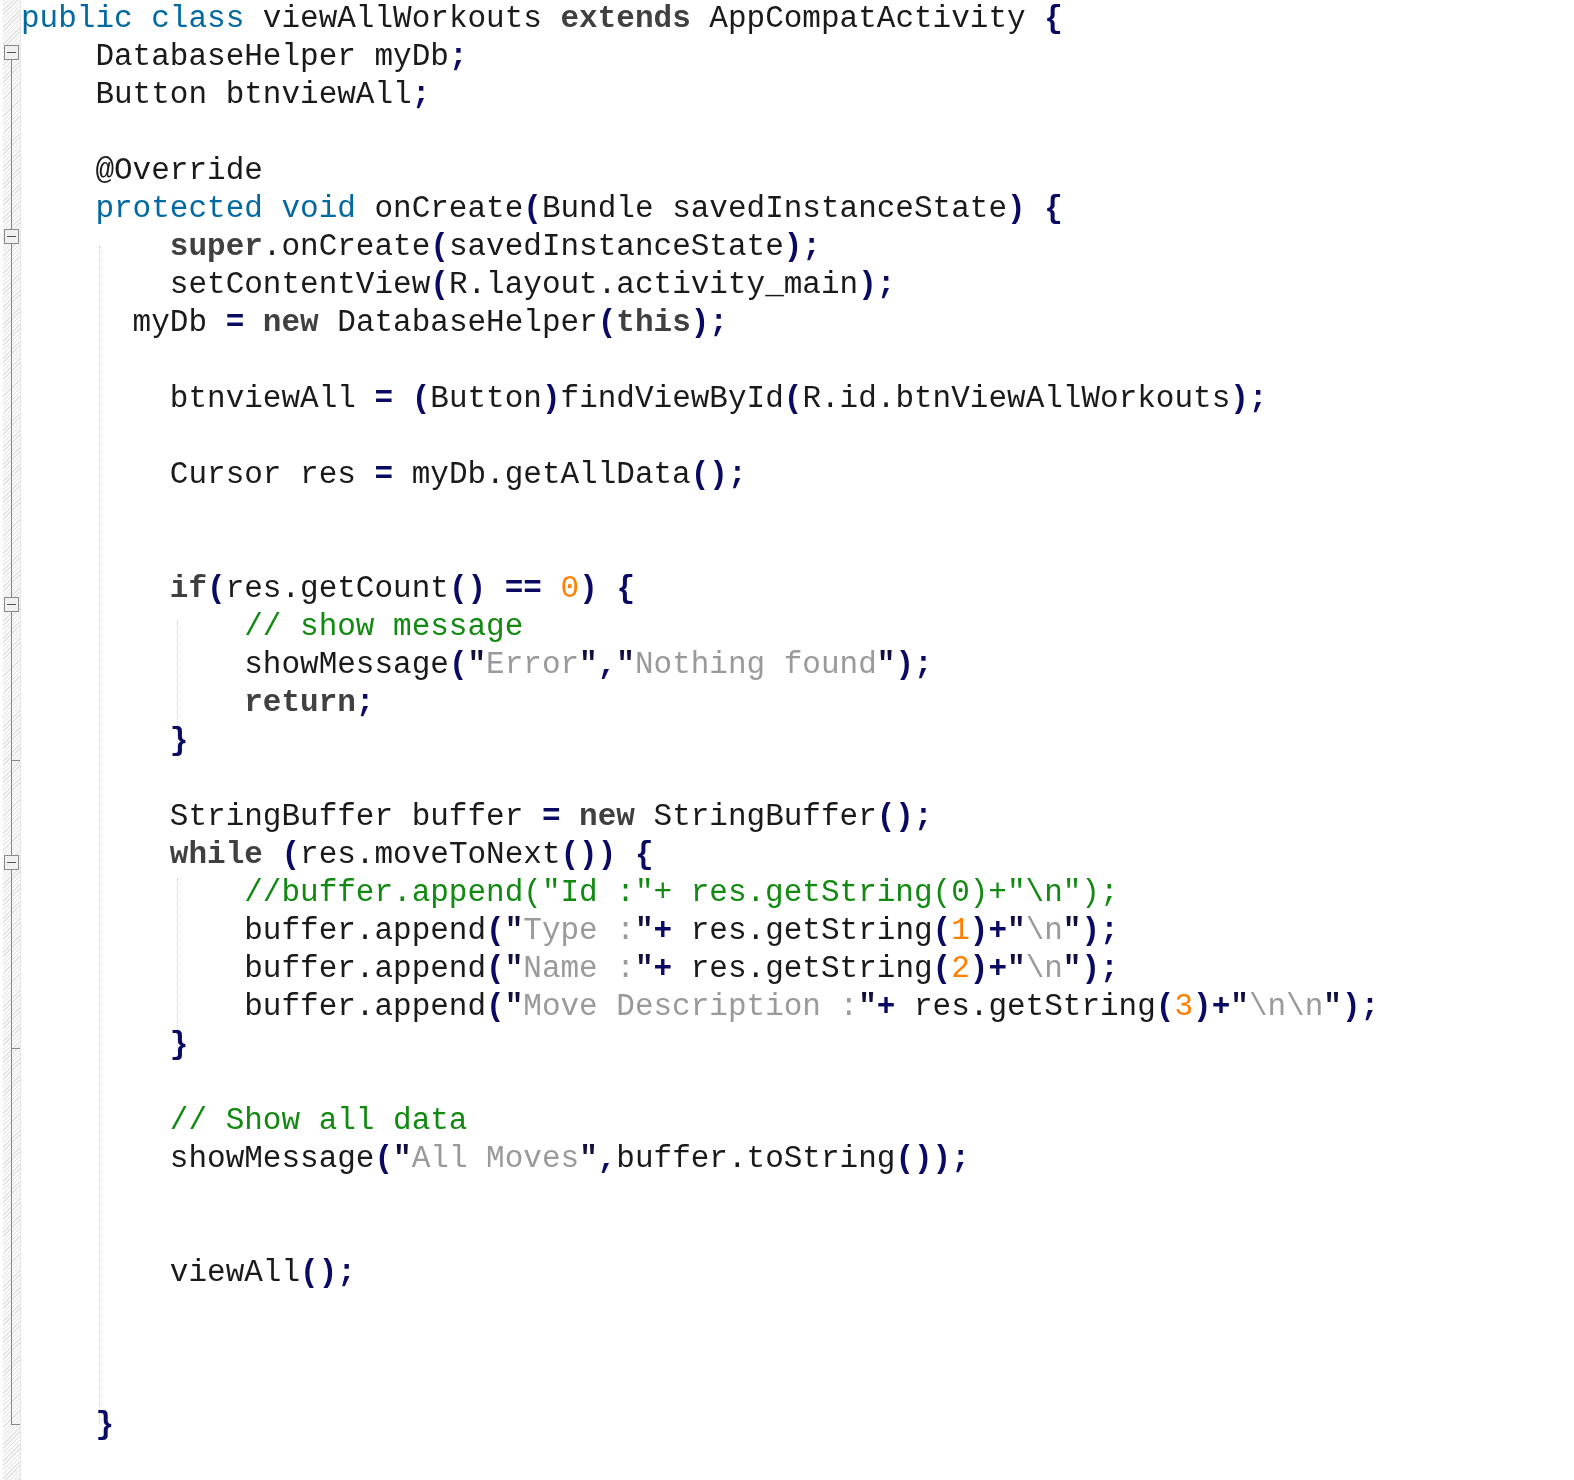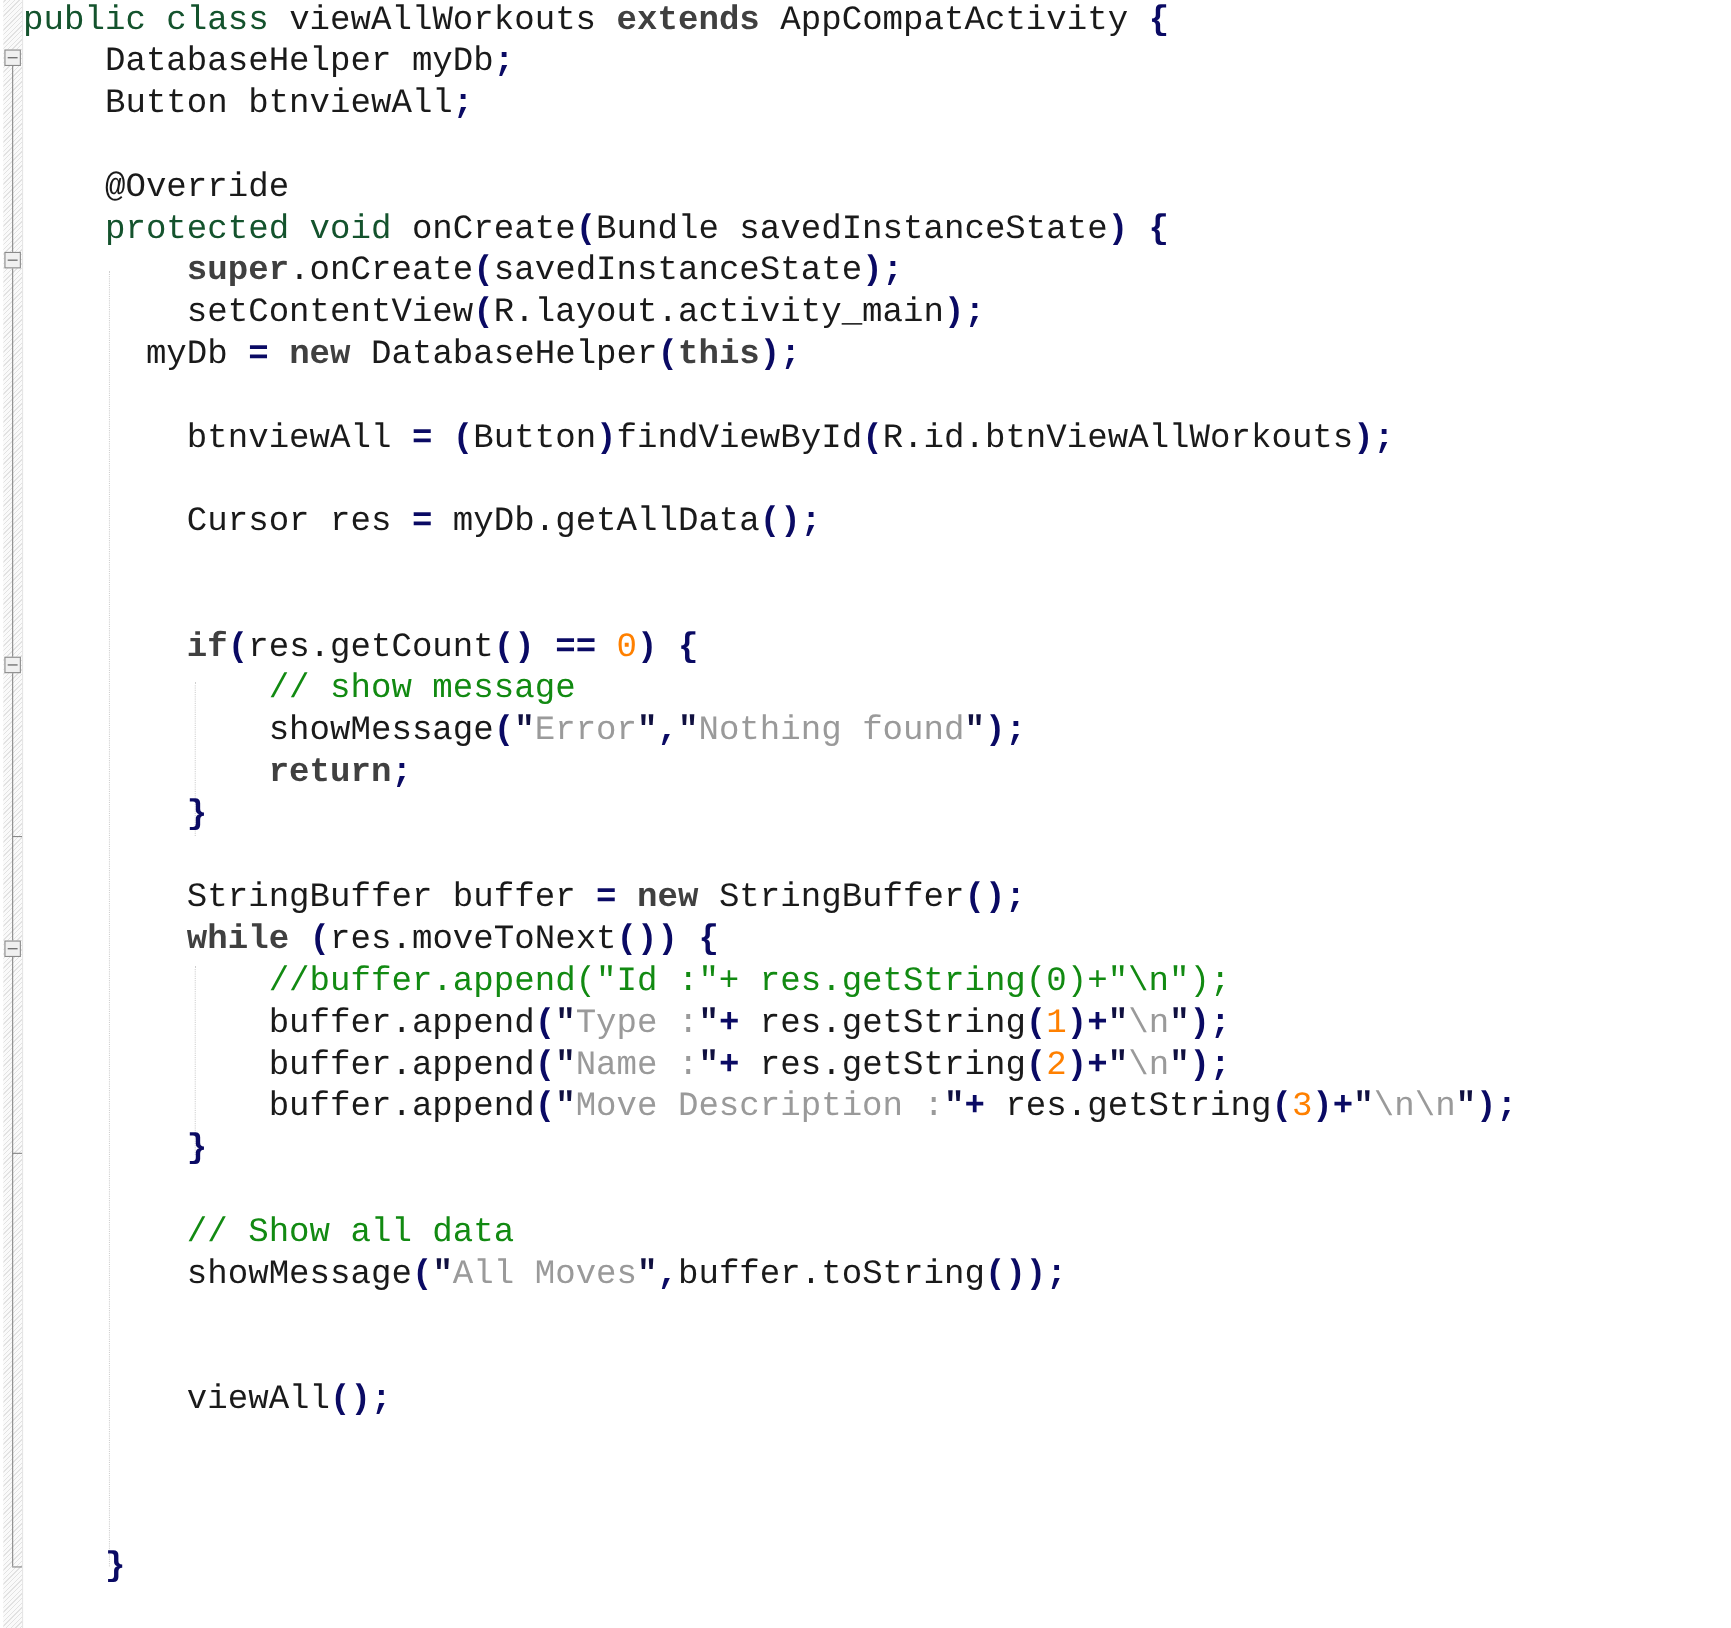--- a/index.html
+++ b/index.html
@@ -93,21 +93,21 @@
     white-space: pre;
     color: #000000;
     letter-spacing: 0px;
   }
   .ln {
     height: 38px;
     white-space: pre;
   }
 
   
-  .kw      { color: #14532d; }          
+  .kw      { color: #0369a1; }          
   .kwb     { color: #404040; font-weight: bold; }  
   .id      { color: #1a1a1a; text-align: center; }
   .punct   { color: #0a0a64; font-weight: bold; }  
   .num     { color: #ff8000; }
   .cmt     { color: #128a12; text-align: center; }
   .str     { color: #9a9a9a; margin-top: 36px; }
   .strq    { color: #101040; font-weight: bold; }
   .esc     { color: #9a9a9a; }
 </style>
 </head>

